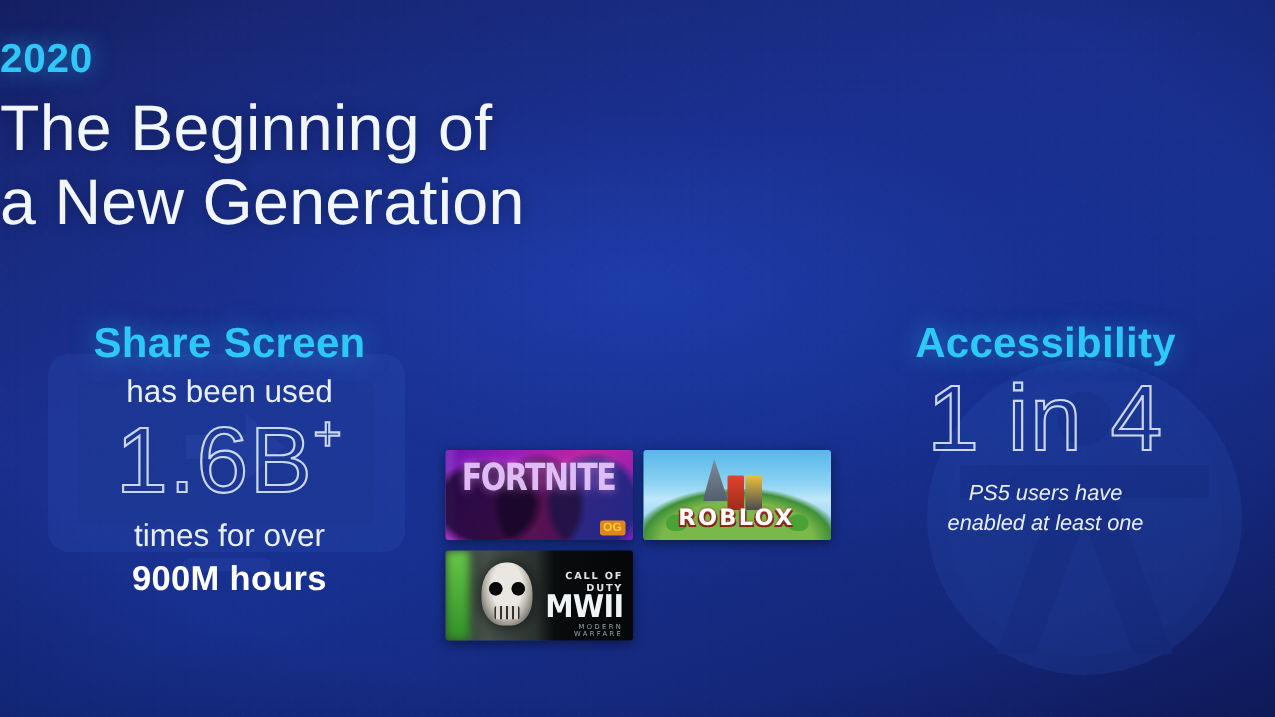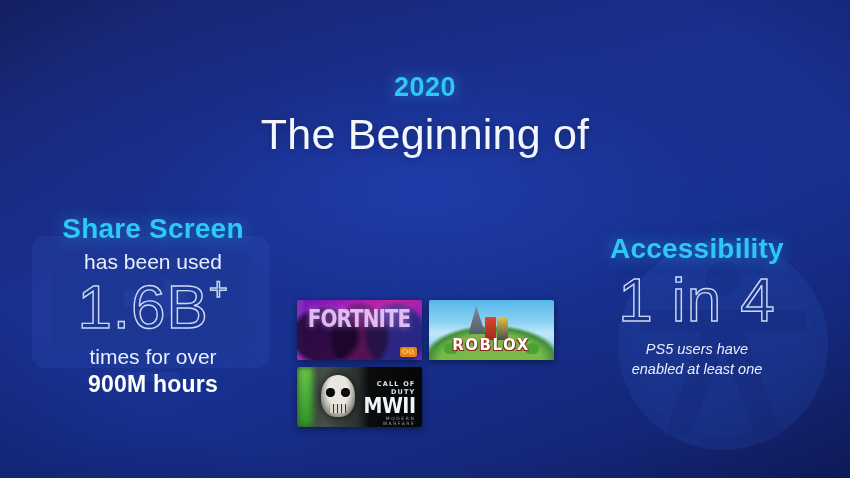--- a/index.html
+++ b/index.html
@@ -30,38 +30,38 @@
       radial-gradient(circle at 58% 8%, rgba(0,0,0,.05) 0 1px, transparent 1px);
     background-size:7px 7px,9px 9px,11px 11px,6px 6px,13px 13px,8px 8px;
     mix-blend-mode:overlay;
   }
   #vignette{
     position:absolute;inset:0;pointer-events:none;
     background:radial-gradient(ellipse 95% 95% at 50% 45%, rgba(0,0,0,0) 55%, rgba(4,10,45,.55) 100%);
   }
 
   
-  .hdr{position:absolute;left:0;right:0;top:26px;text-align:center;z-index:5;margin-top:48px;}
+  .hdr{position:absolute;left:0;right:0;top:26px;z-index:5;}
   .yr{
     font-size:27px;font-weight:700;letter-spacing:.5px;
     color:#2fc7f7;
     text-shadow:0 0 14px rgba(47,199,247,.55);
     line-height:1;
   }
   .ttl{
     margin-top:9px;
     font-size:43px;font-weight:300;line-height:1.14;
     color:#f2f6ff;letter-spacing:.2px;
     text-shadow:0 1px 10px rgba(0,0,0,.30);
   }
 
   
   .col{position:absolute;top:214px;z-index:5;text-align:center;}
   .col-left{left:8px;width:290px;}
-  .col-right{right:8px;width:290px;margin-top:20px;}
+  .col-right{right:8px;width:290px;}
   .col-mid{left:290px;width:270px;top:252px;}
 
   .sect-head{
     font-size:28px;font-weight:700;color:#2ec8f7;letter-spacing:.2px;
     text-shadow:0 0 16px rgba(46,200,247,.50);
     line-height:1.05;
   }
   .sub-lt{
     font-size:21px;font-weight:300;color:#e8f0ff;line-height:1.15;
     margin-top:7px;
@@ -230,20 +230,21 @@
     <circle cx="109" cy="43" r="18" fill="#1d3c96" opacity="0.85"></circle>
     <path d="M26 74 h166 v22 h-62 l38 104 h-26 l-33 -88 -33 88 h-26 l38 -104 h-62 z" fill="#1d3c96" opacity="0.85"></path>
   </svg>
 
   <div id="noise"></div>
 
   <div class="hdr">
     <div class="yr">2020</div>
     <div class="ttl">
       <div>The Beginning of</div>
+      <div>a New Generation</div>
     </div>
   </div>
 
   <div class="col col-left">
     <div class="sect-head">Share Screen</div>
     <div class="sub-lt">has been used</div>
     <div class="big-outline"><span>1.6B</span><span class="sup">+</span></div>
     <div class="sub-lt">times for over</div>
     <div class="sub-bold">900M hours</div>
   </div>

